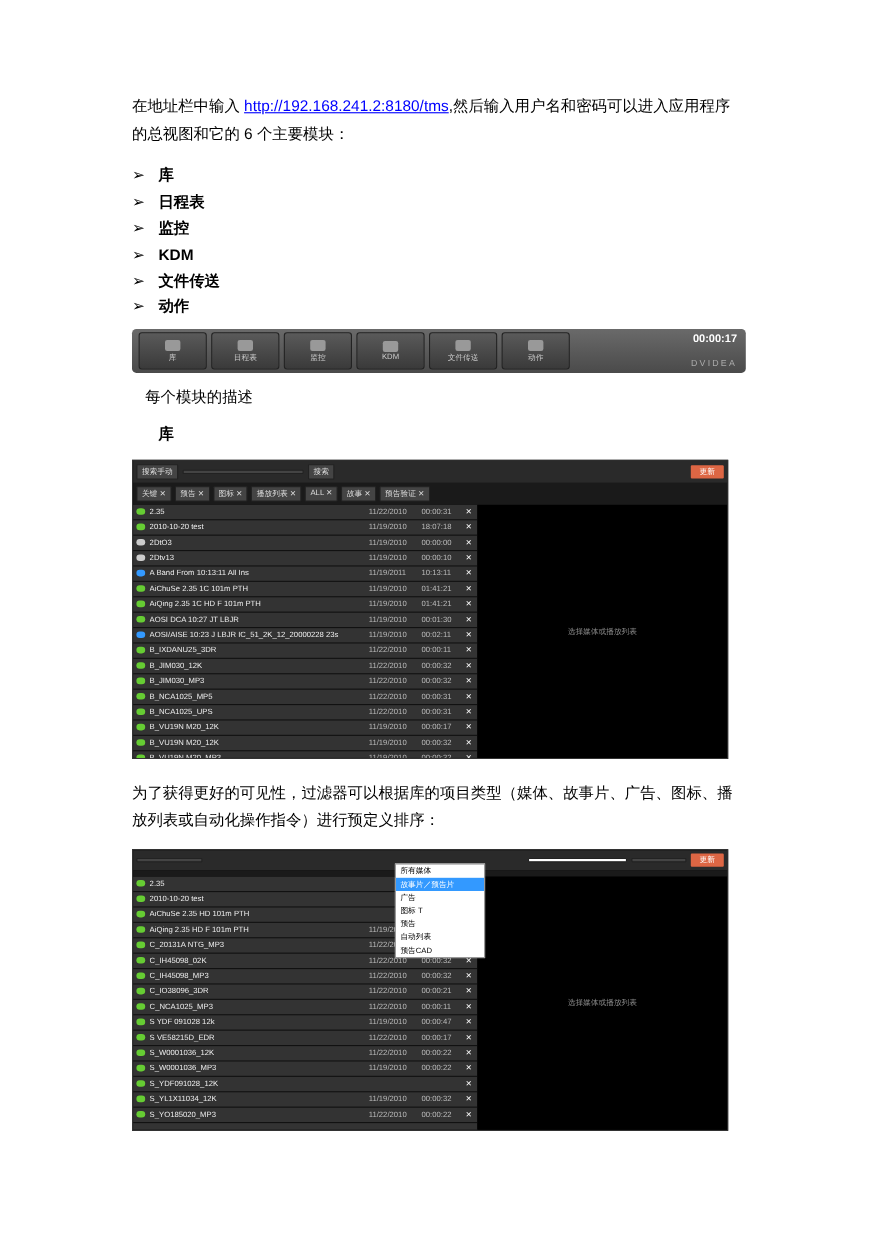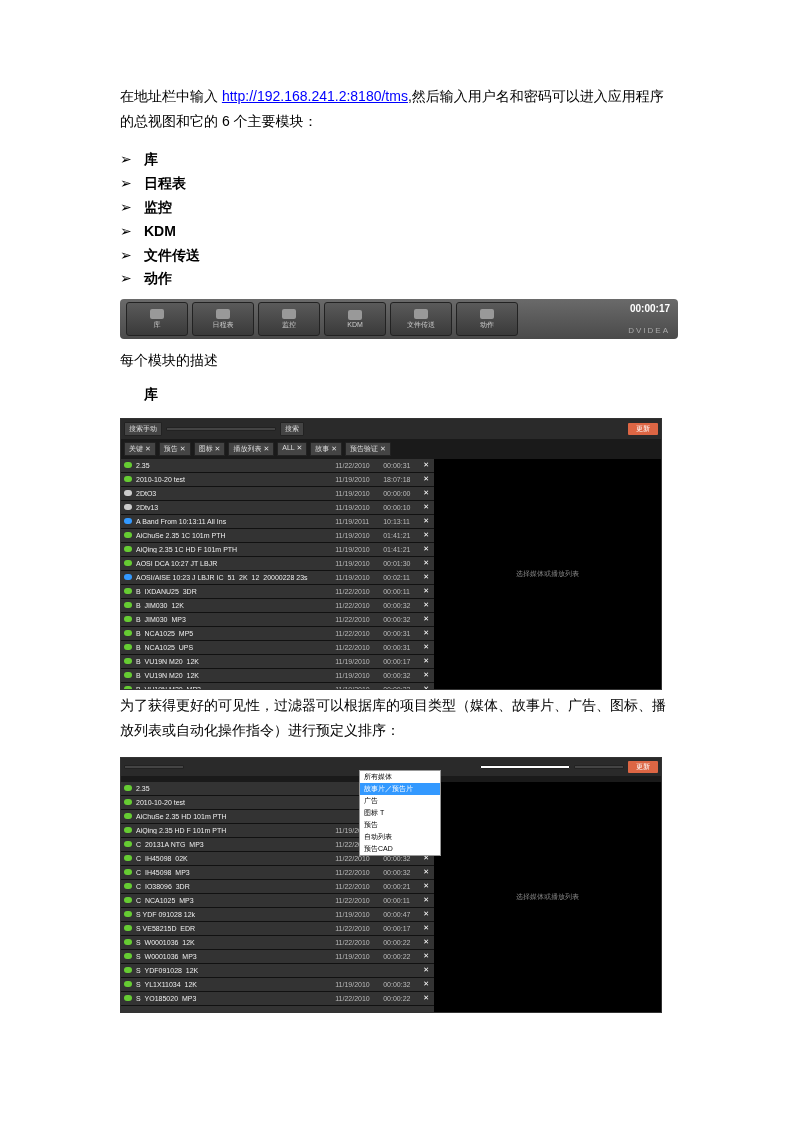--- a/index.html
+++ b/index.html
@@ -8,21 +8,21 @@
 a.url{color:#00f;text-decoration:underline}
 .bullet-list{list-style:none;padding:0;margin:8px 0}
 .bullet-list li{padding-left:24px;position:relative;font-weight:bold;line-height:1.7}
 .bullet-list li::before{content:"➢";position:absolute;left:0;font-weight:normal}
 .toolbar{margin:8px 0;background:linear-gradient(#6a6a6a,#4a4a4a);border-radius:4px;height:40px;display:flex;align-items:center;position:relative;padding:0 4px;width:550px}
 .tb-btn{flex:0 0 60px;height:32px;border:1px solid #222;border-radius:3px;margin:0 2px;background:linear-gradient(#5a5a5a,#3a3a3a);display:flex;flex-direction:column;align-items:center;justify-content:center;color:#ccc;font-size:7px}
 .tb-btn .ico{width:14px;height:10px;background:#999;border-radius:2px;margin-bottom:1px}
 .tb-spacer{flex:1}
 .tb-time{color:#fff;font-size:10px;font-weight:bold;position:absolute;right:8px;top:4px}
 .tb-logo{color:#aaa;font-size:8px;letter-spacing:2px;position:absolute;right:8px;bottom:4px}
-.sect-head{margin:10px 0 4px 0;line-height:1.6}
+.sect-head{margin:10px 0 4px 12px;line-height:1.6}
 .indent{margin-left:24px;font-weight:bold}
 .lib-box{width:540px;background:#000;border:1px solid #333;font-size:8px;color:#ccc}
 .lib-top{background:#2a2a2a;padding:3px;display:flex;gap:4px;align-items:center}
 .chip{background:#444;border:1px solid #222;border-radius:1px;padding:1px 4px;font-size:7px;color:#ddd}
 .btn-orange{background:#d64;color:#fff;border-radius:1px;padding:1px 8px;font-size:7px}
 .lib-filters{background:#1a1a1a;padding:3px;display:flex;gap:3px;flex-wrap:wrap}
 .lib-body{display:flex;height:230px}
 .lib-list{width:58%;background:#333;overflow:hidden}
 .lib-row{display:flex;align-items:center;border-bottom:1px solid #111;height:13px;padding:0 3px}
 .dot{width:8px;height:6px;border-radius:3px;margin-right:4px;flex-shrink:0}
@@ -226,21 +226,21 @@
             <span class="nm">B_VU19N M20_MP3</span>
             <span class="dt">11/19/2010</span>
             <span class="du">00:00:32</span>
             <span class="x">✕</span>
           </div>
         </div>
       <div class="lib-right">选择媒体或播放列表</div>
     </div>
   </div>
 
-  <p class="intro" style="margin-top:3px">为了获得更好的可见性，过滤器可以根据库的项目类型（媒体、故事片、广告、图标、播放列表或自动化操作指令）进行预定义排序：</p>
+  <p class="intro" style="margin-top:18px">为了获得更好的可见性，过滤器可以根据库的项目类型（媒体、故事片、广告、图标、播放列表或自动化操作指令）进行预定义排序：</p>
 
   <div class="lib-box lib-box2">
     <div class="lib-top">
       <span class="chip" style="width:50px"></span>
       <span style="flex:1"></span>
       <span class="chip" style="width:80px;background:#fff;color:#000"></span>
       <span class="chip" style="width:40px"></span>
       <span class="btn-orange">更新</span>
     </div>
     <div class="dropdown" id="dd">

